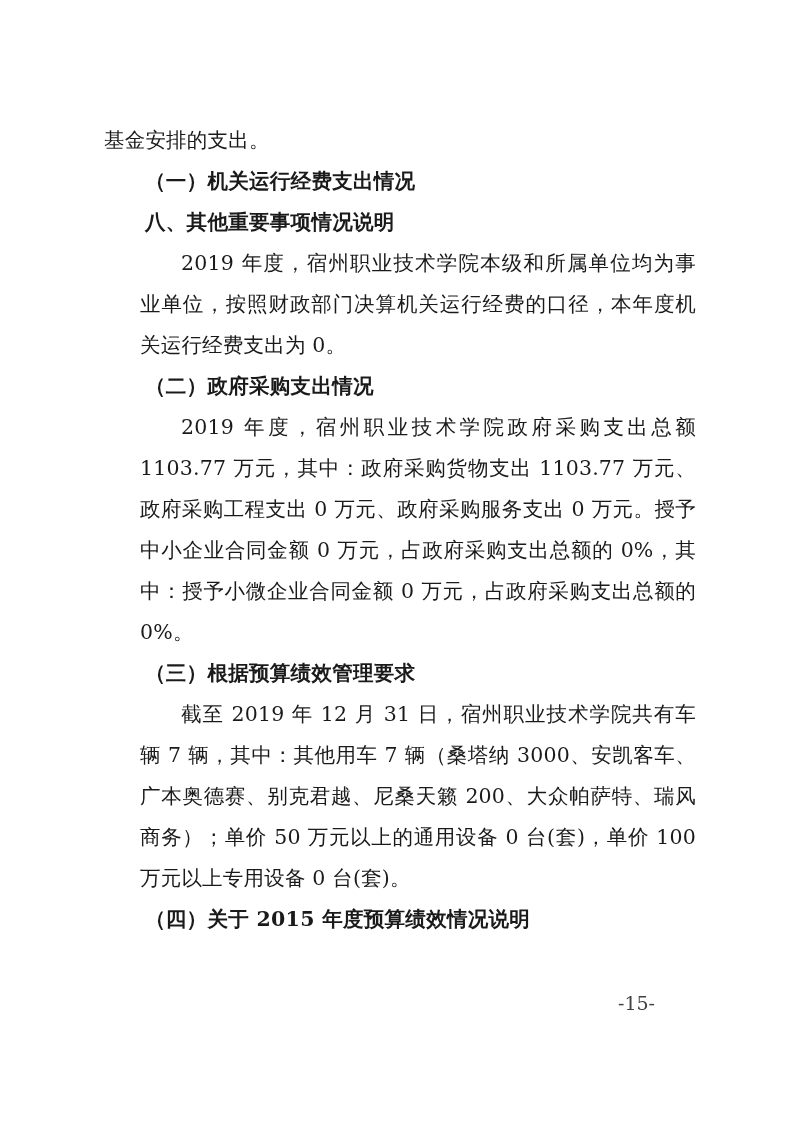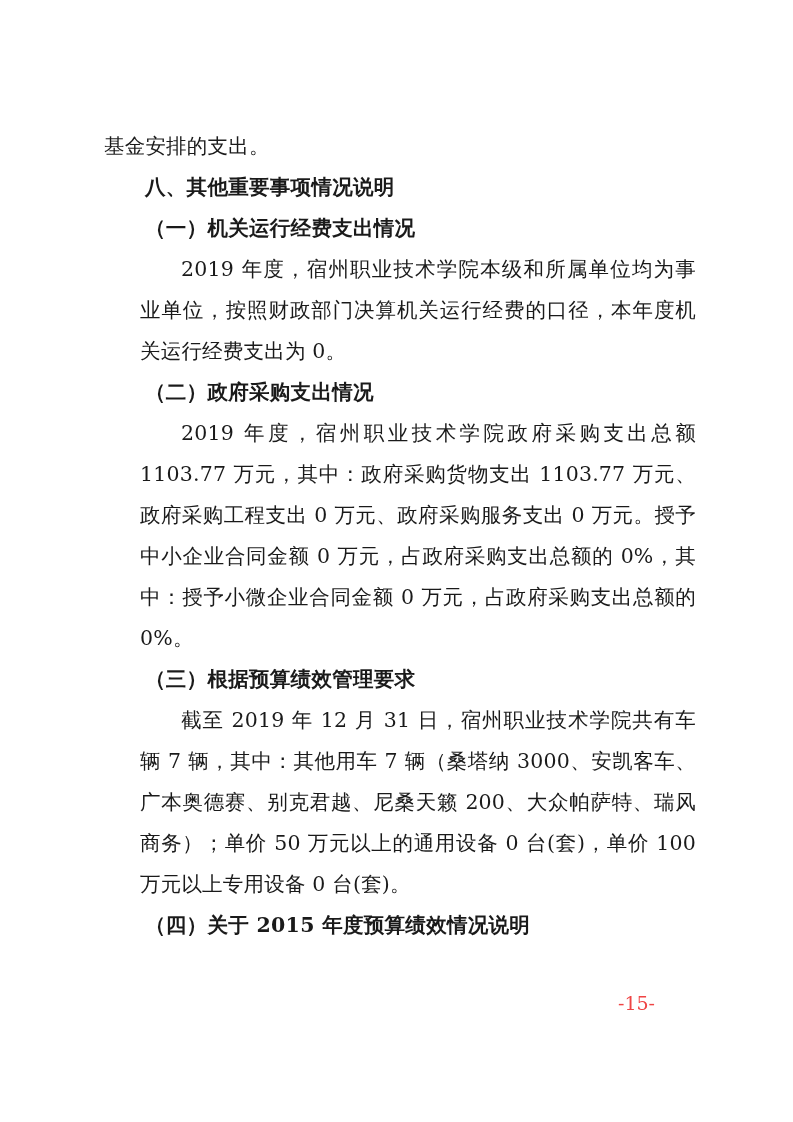--- a/index.html
+++ b/index.html
@@ -12,21 +12,21 @@
     width: 793px;
     height: 1122px;
     background: #ffffff;
     overflow: hidden;
     font-family: "DejaVu Serif", "Liberation Serif", serif;
     color: #1a1a1a;
   }
   .content {
     position: absolute;
     left: 104px;
-    top: 126px;
+    top: 120px;
     width: 592px;
   }
   .para {
     font-size: 20.5px;
     line-height: 41px;
     text-align: justify;
     text-justify: inter-ideograph;
     margin: 0;
     letter-spacing: 0.2px;
   }
@@ -51,36 +51,36 @@
     letter-spacing: 0.2px;
   }
   .page-number {
     position: absolute;
     left: 0;
     top: 992px;
     width: 793px;
     text-align: center;
     font-size: 19px;
     font-family: "DejaVu Serif", "Liberation Serif", serif;
-    color: #ef4444;
+    color: #404040;
     padding-left: 480px;
     box-sizing: border-box;
   }
 </style>
 </head>
 <body>
 
 <div class="page">
   <div class="content">
 
     <p class="para">基金安排的支出。</p>
 
+    <p class="heading">（一）机关运行经费支出情况</p>
+
     <p class="heading">八、其他重要事项情况说明</p>
-
-    <p class="heading">（一）机关运行经费支出情况</p>
 
     <p class="para indent">2019 年度，宿州职业技术学院本级和所属单位均为事业单位，按照财政部门决算机关运行经费的口径，本年度机关运行经费支出为 0。</p>
 
     <p class="heading">（二）政府采购支出情况</p>
 
     <p class="para indent">2019 年度，宿州职业技术学院政府采购支出总额 1103.77 万元，其中：政府采购货物支出 1103.77 万元、政府采购工程支出 0 万元、政府采购服务支出 0 万元。授予中小企业合同金额 0 万元，占政府采购支出总额的 0%，其中：授予小微企业合同金额 0 万元，占政府采购支出总额的 0%。</p>
 
     <p class="heading">（三）根据预算绩效管理要求</p>
 
     <p class="para indent">截至 2019 年 12 月 31 日，宿州职业技术学院共有车辆 7 辆，其中：其他用车 7 辆（桑塔纳 3000、安凯客车、广本奥德赛、别克君越、尼桑天籁 200、大众帕萨特、瑞风商务）；单价 50 万元以上的通用设备 0 台(套)，单价 100 万元以上专用设备 0 台(套)。</p>

